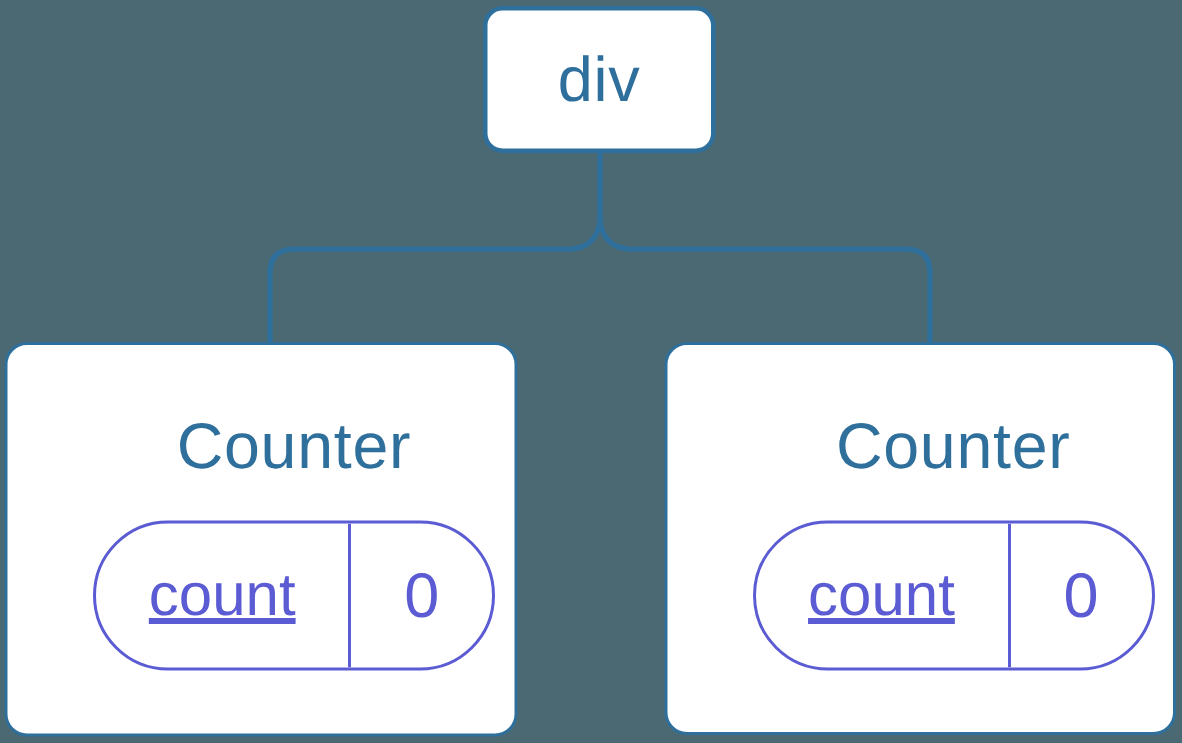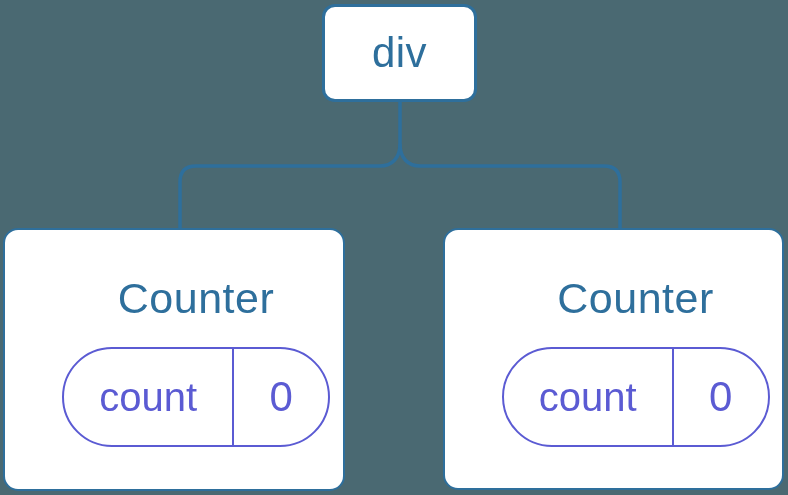--- a/index.html
+++ b/index.html
@@ -73,20 +73,21 @@
     color: var(--accent-purple, #5B5BD3);
   }
   .pill-key {
     flex: 0 0 64.5%;
     display: flex;
     align-items: center;
     justify-content: center;
     border-right: 2px solid var(--accent-purple, #5B5BD3);
     font-size: 40px;
     box-sizing: border-box;
+    text-decoration: underline;
   }
   .pill-value {
     flex: 1 1 auto;
     display: flex;
     align-items: center;
     justify-content: center;
     font-size: 42px;
   }
 </style>
 </head>

